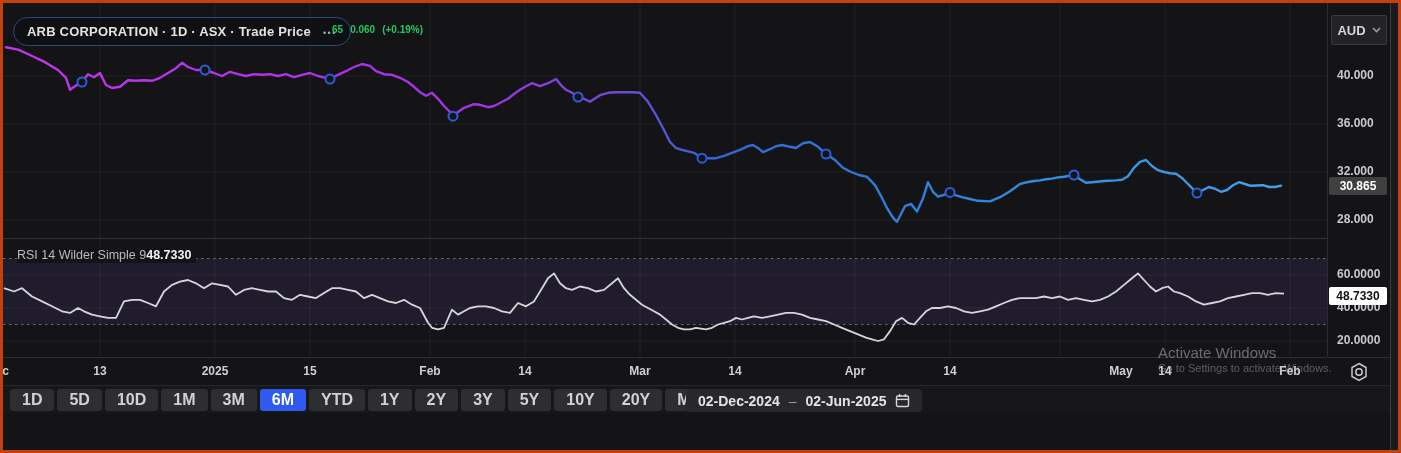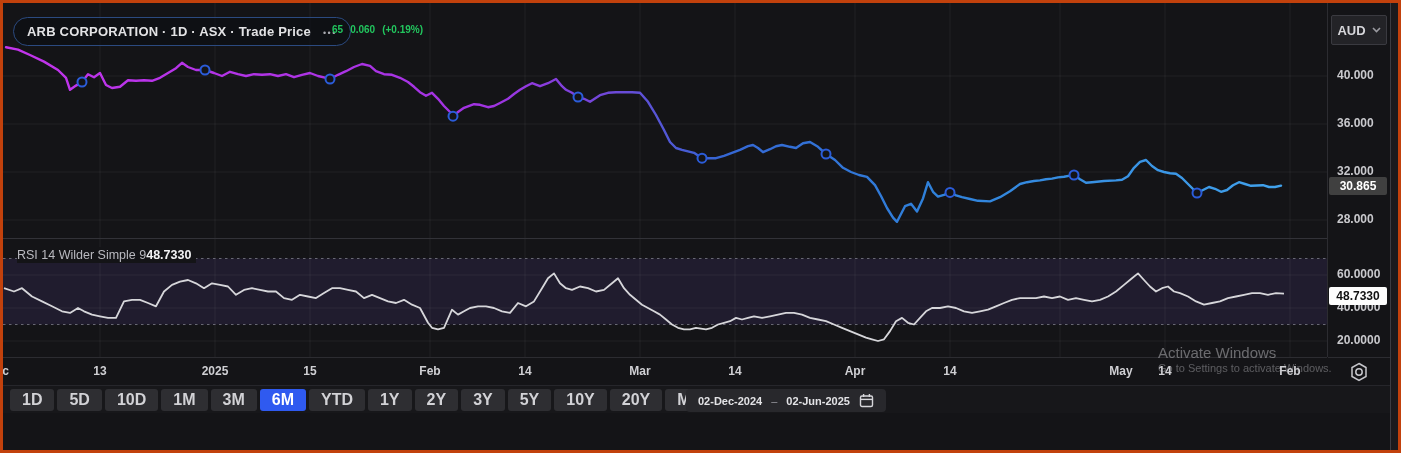--- a/index.html
+++ b/index.html
@@ -37,21 +37,21 @@
     display:flex;align-items:center;justify-content:center;cursor:pointer;background:#141417;}
   
   .toolbar{position:absolute;left:0;top:382px;width:1387px;height:28px;border-top:1px solid #26262b;background:#17171a;}
   .tb-left{position:absolute;left:7px;top:3px;display:flex;align-items:center;gap:3px;}
   #ranges{display:flex;align-items:center;gap:3px;}
   .rbtn{height:22px;line-height:22px;padding:0 12px;background:#2e2e32;border-radius:3px;color:#d2d2d6;font-size:16px;font-weight:700;cursor:pointer;user-select:none;}
   .rbtn.active{background:#2f5af0;color:#fff;}
   .tb-gear{width:24px;height:22px;display:flex;align-items:center;justify-content:center;cursor:pointer;}
   .gear-circle{width:18px;height:18px;border:1.5px solid #b9b9be;border-radius:50%;color:#c9c9ce;font-size:11px;line-height:15px;text-align:center;}
   .date-pill{position:absolute;left:683px;top:3px;height:23px;display:flex;align-items:center;gap:9px;padding:0 12px;
-    background:#28282c;border-radius:4px;color:#e3e3e6;font-size:11px;font-weight:700;cursor:pointer;white-space:nowrap;}
+    background:#28282c;border-radius:4px;color:#e3e3e6;font-size:14px;font-weight:700;cursor:pointer;white-space:nowrap;}
   .dsep{color:#9a9aa0;font-weight:400;}
   
   .caption{position:absolute;left:0;top:410px;width:1395px;height:37px;background:#ffffff;display:flex;align-items:center;}
   .caption span{margin-left:9px;font-size:21px;font-weight:700;font-style:italic;color:#0a0a0a;letter-spacing:.2px;}
 </style>
 </head>
 <body>
 
 <div class="frame">
 

